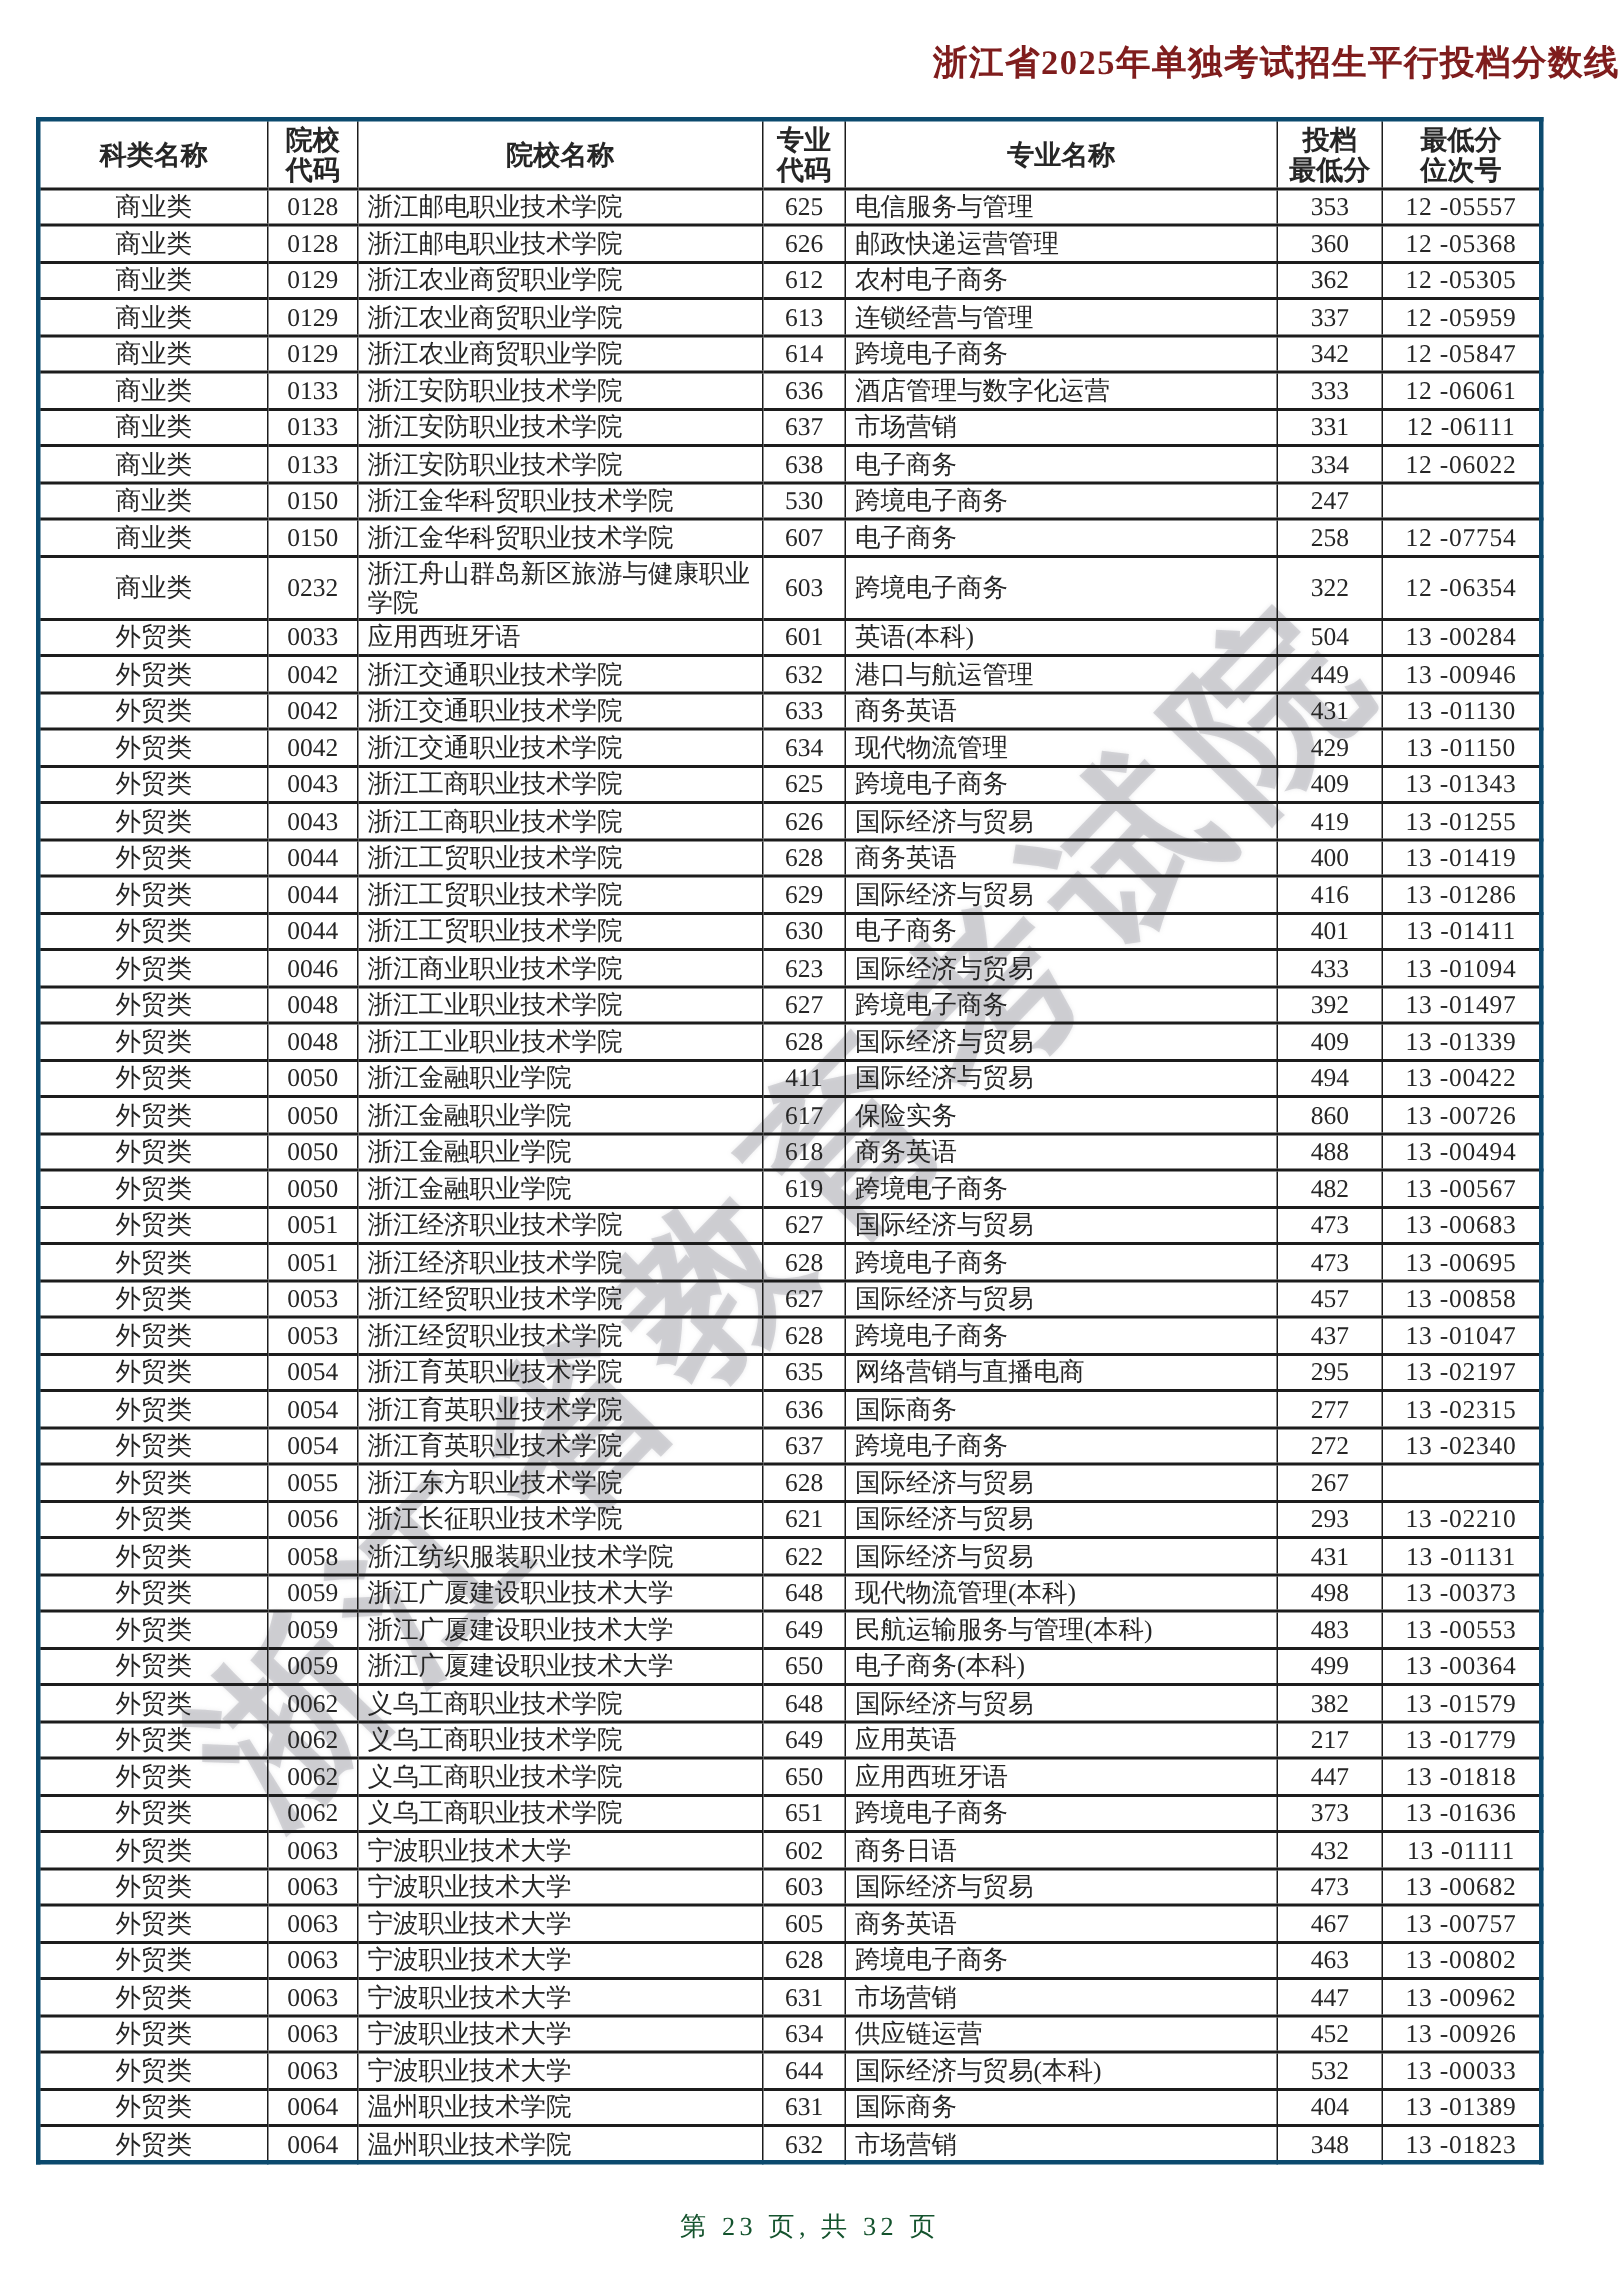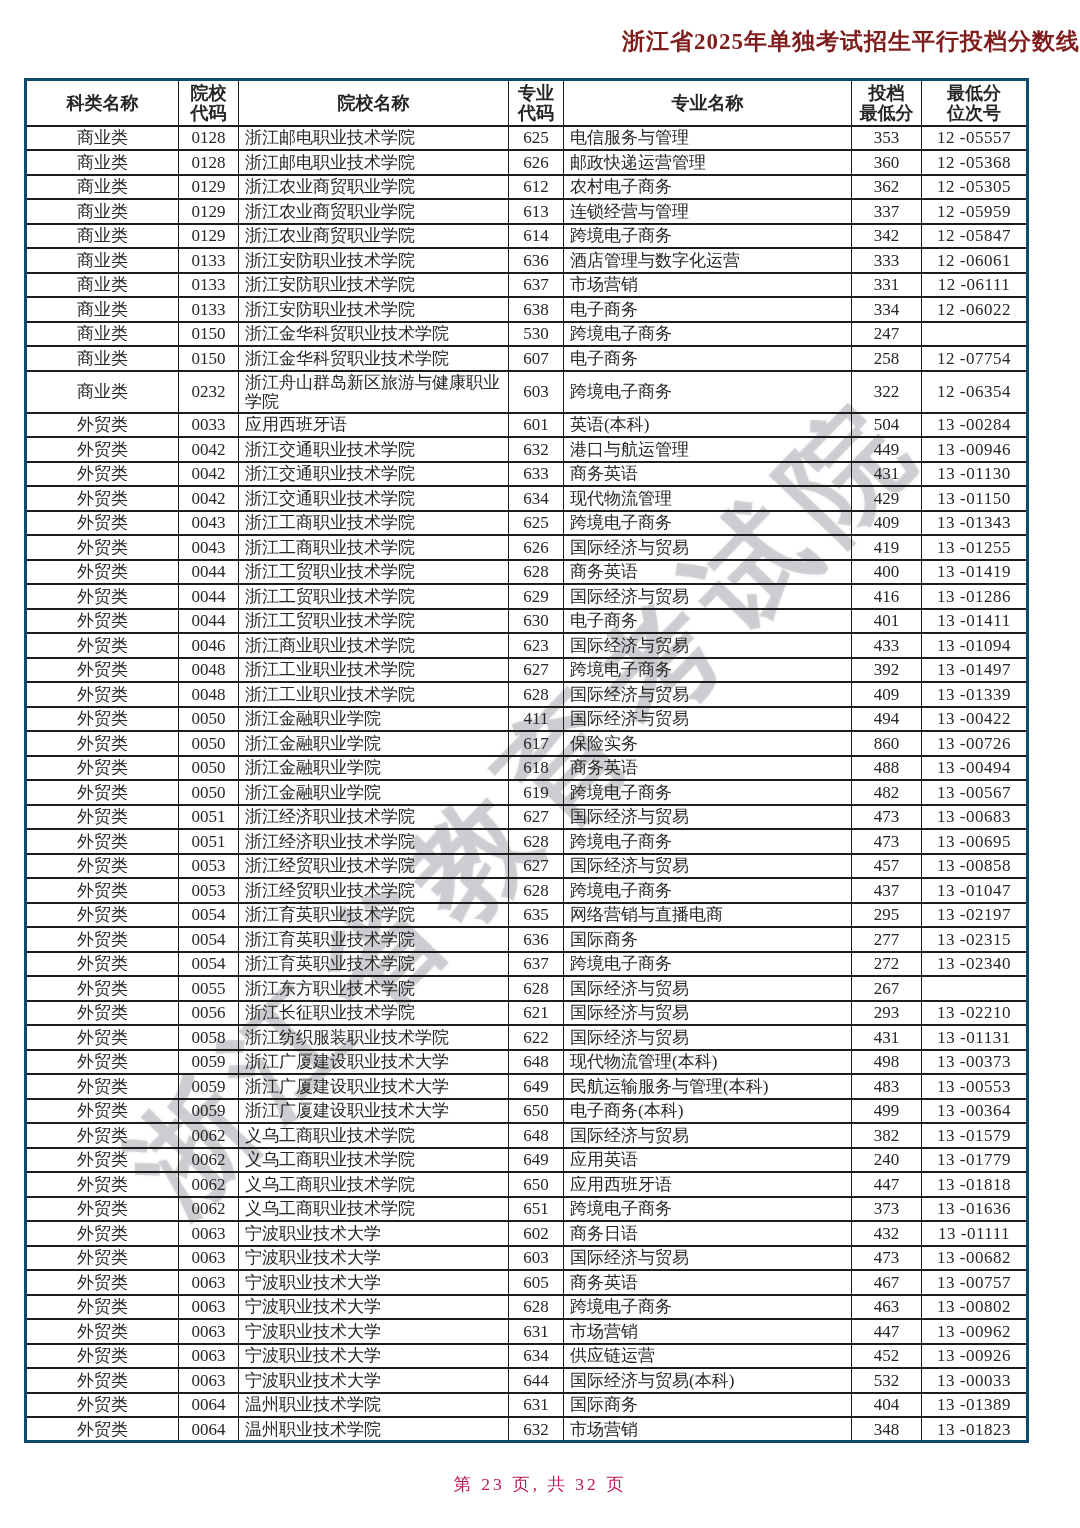--- a/index.html
+++ b/index.html
@@ -92,21 +92,21 @@
   }
   .score-table td.c6 { letter-spacing: 0.5px; margin-top: 44px; }
   .page-footer {
     position: absolute;
     top: 1472px;
     left: 0;
     width: 1080px;
     text-align: center;
     font-size: 17.5px;
     letter-spacing: 3px;
-    color: #be185d;
+    color: #14532d;
   }
 </style>
 </head>
 <body>
 
 <div class="page">
 
   <div class="doc-title">浙江省2025年单独考试招生平行投档分数线</div>
 
   <div class="watermark">浙江省教育考试院</div>
@@ -522,21 +522,21 @@
           <td class="c4">国际经济与贸易</td>
           <td class="c5">382</td>
           <td class="c6">13 -01579</td>
         </tr>
         <tr>
           <td class="c0">外贸类</td>
           <td class="c1">0062</td>
           <td class="c2">义乌工商职业技术学院</td>
           <td class="c3">649</td>
           <td class="c4">应用英语</td>
-          <td class="c5">240</td>
+          <td class="c5">217</td>
           <td class="c6">13 -01779</td>
         </tr>
         <tr>
           <td class="c0">外贸类</td>
           <td class="c1">0062</td>
           <td class="c2">义乌工商职业技术学院</td>
           <td class="c3">650</td>
           <td class="c4">应用西班牙语</td>
           <td class="c5">447</td>
           <td class="c6">13 -01818</td>

